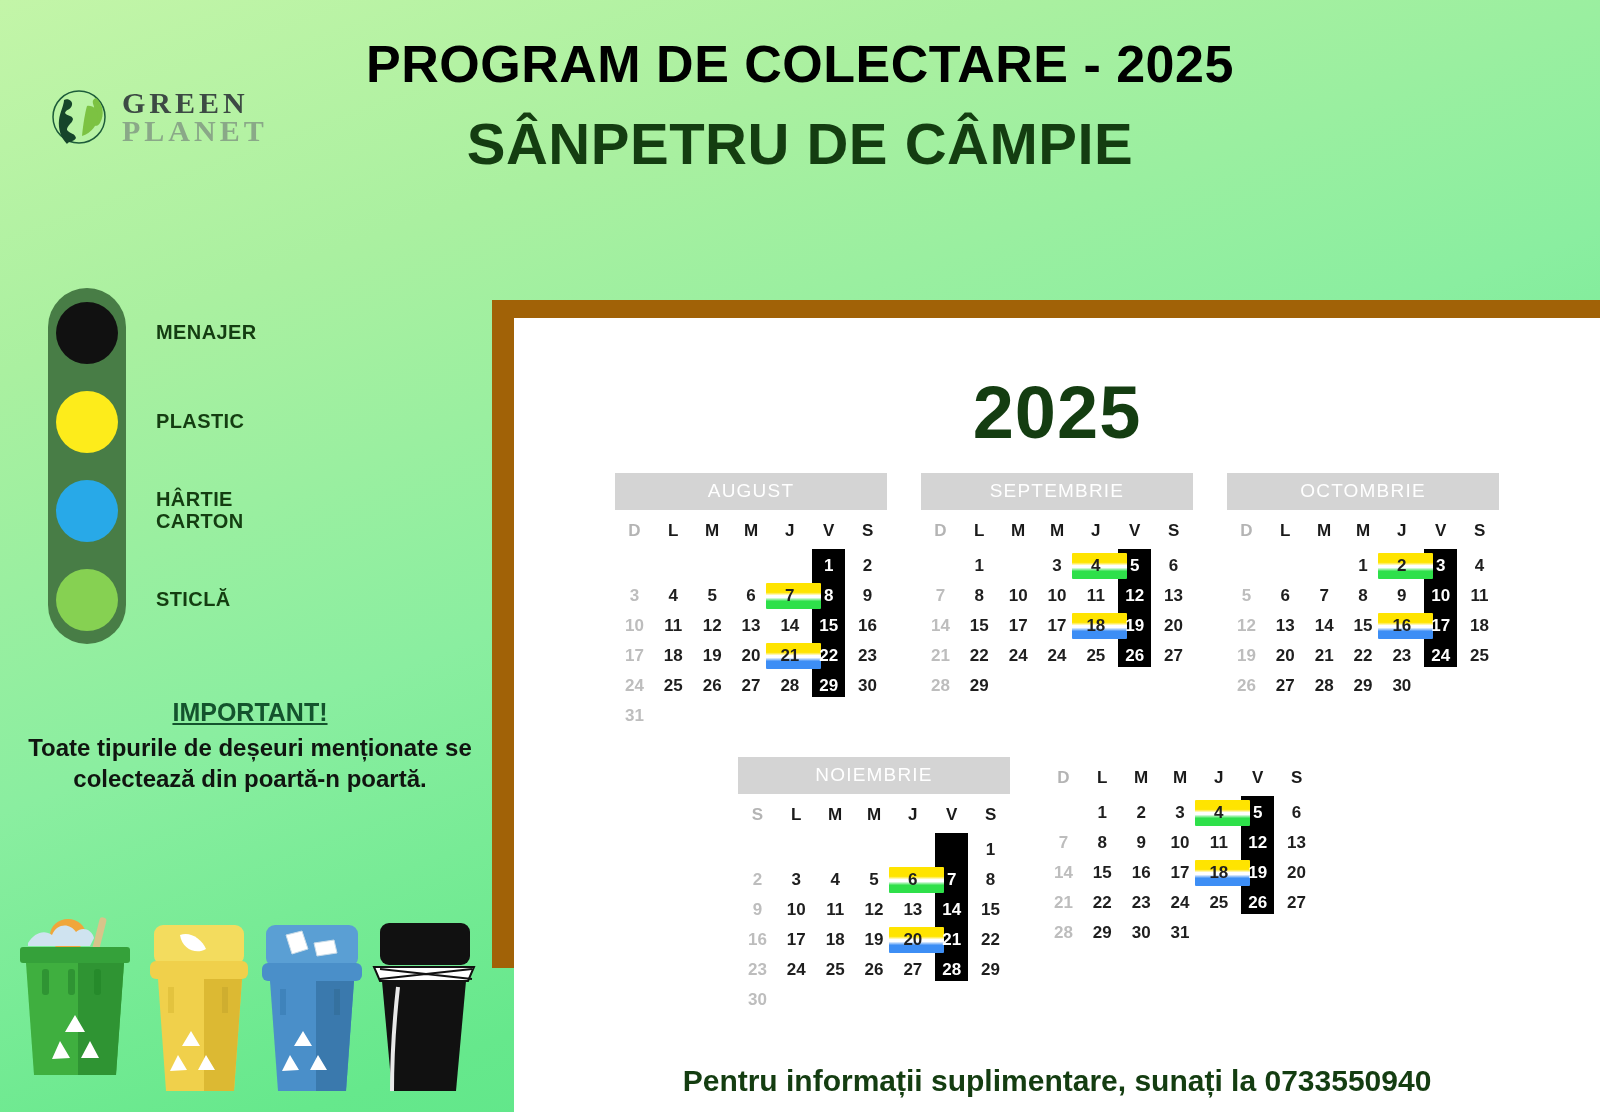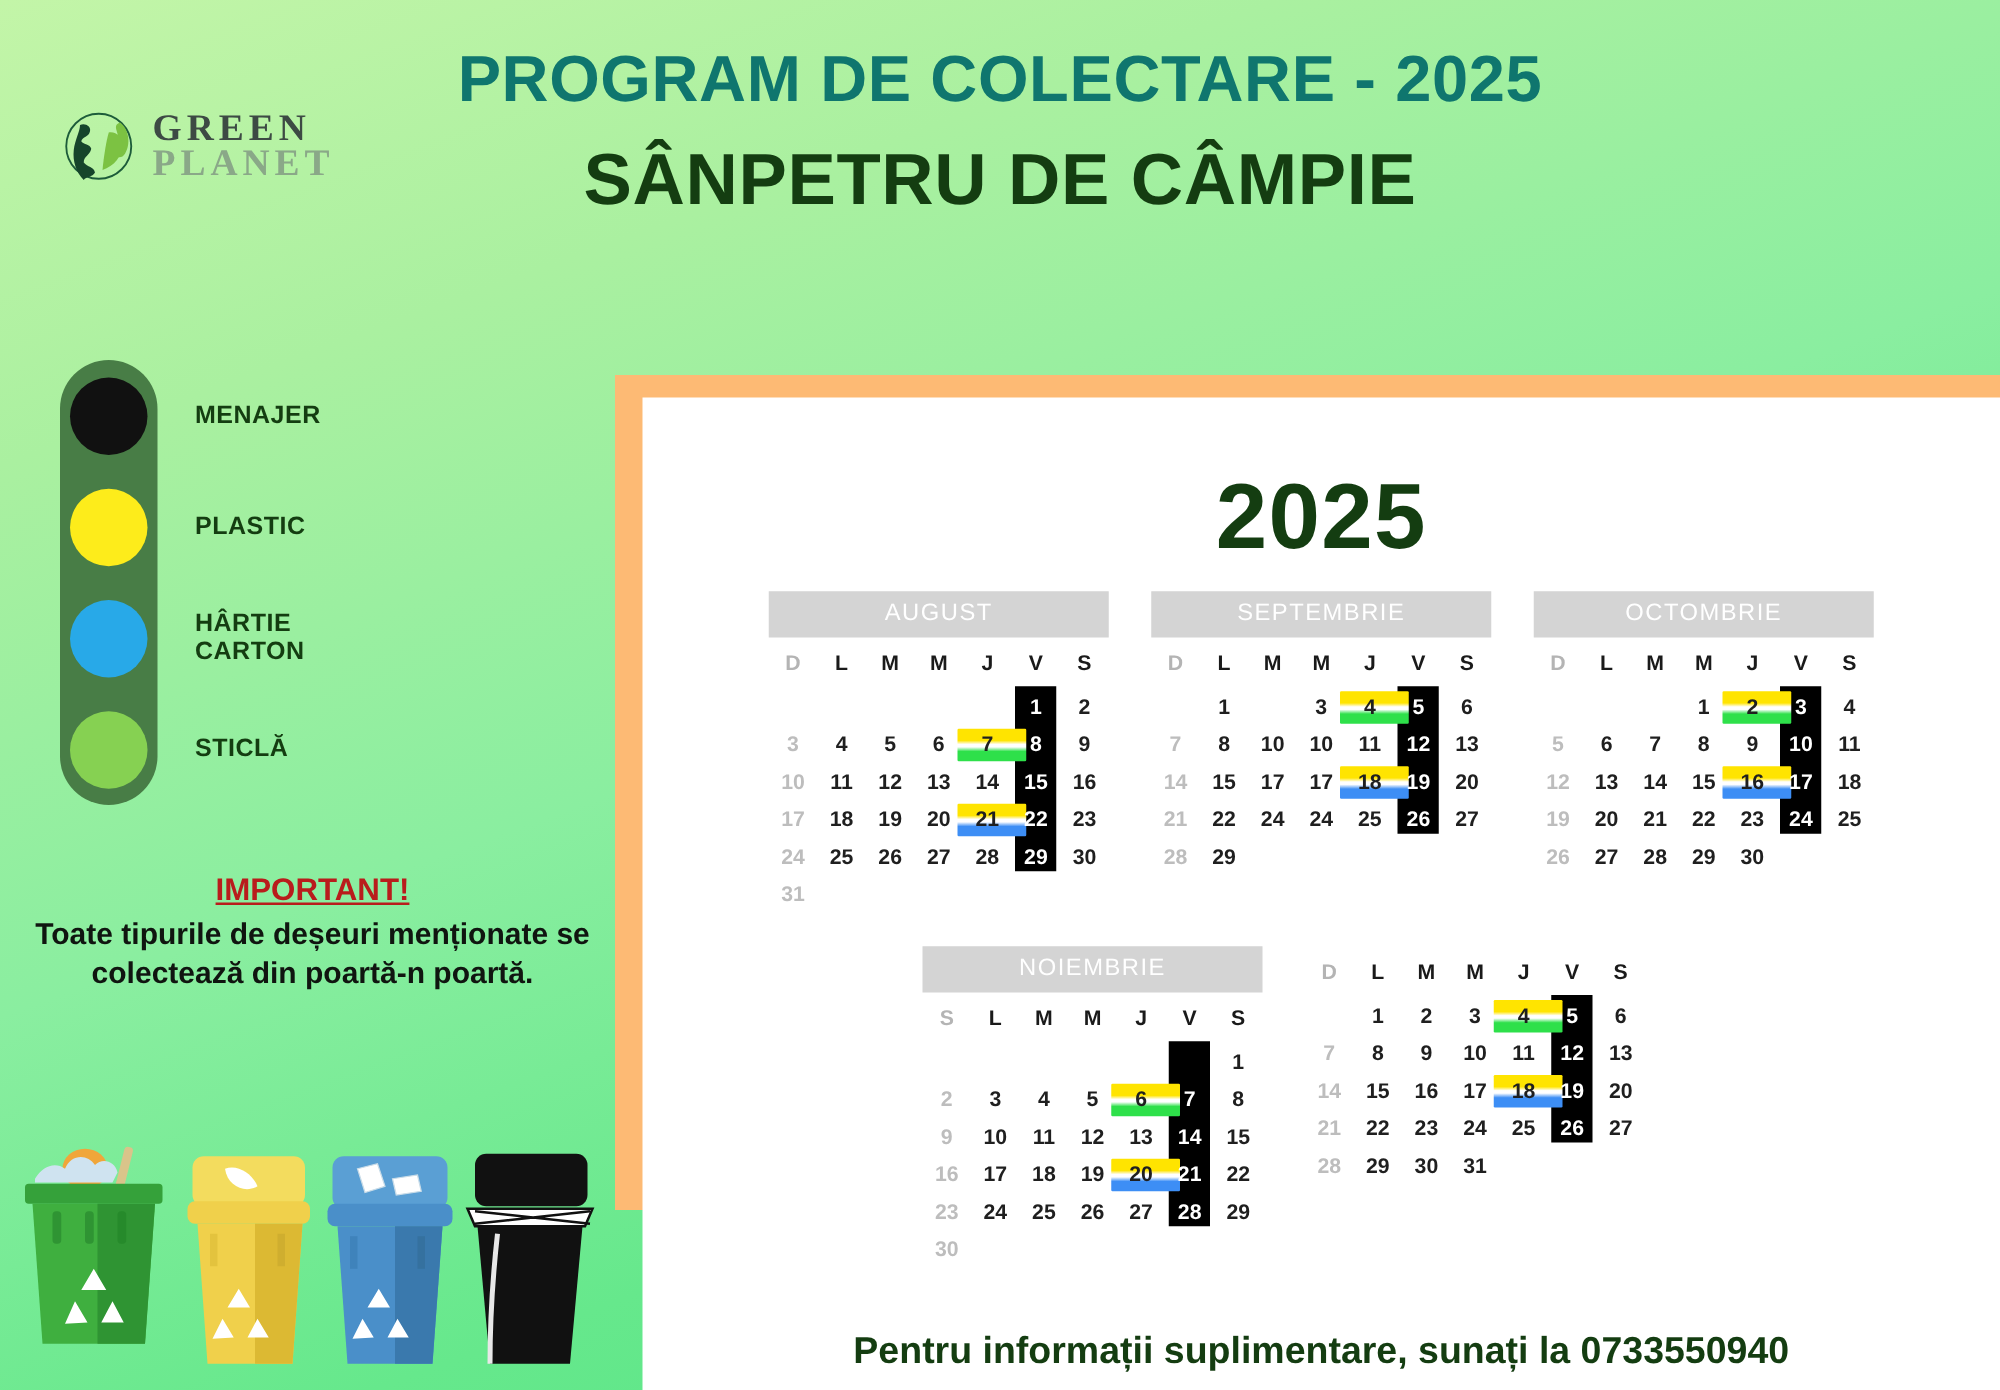--- a/index.html
+++ b/index.html
@@ -12,46 +12,46 @@
 
   
   #logo { position:absolute; left:50px; top:86px; display:flex; align-items:center; gap:10px; }
   #logo .globe { width:62px; height:62px; position:relative; }
   #logo .logotext { display:flex; flex-direction:column; line-height:.92;font-family:Liberation Serif, serif; }
   #logo .l1 { font-size:30px; font-weight:bold; letter-spacing:4px; color:#3d4a44; }
   #logo .l2 { font-size:30px; font-weight:bold; letter-spacing:4px; color:#8aa888; }
 
   
   #title-block { position:absolute; left:340px; top:34px; width:920px; text-align:center; }
-  #title-block .t1 { font-size:52px; font-weight:bold; color:#0f766e; letter-spacing:.5px; white-space:nowrap; }
+  #title-block .t1 { font-size:52px; font-weight:bold; color:#000000; letter-spacing:.5px; white-space:nowrap; }
   #title-block .t2 { font-size:58px; font-weight:bold; color:#143d11; margin-top:16px; letter-spacing:.5px; white-space:nowrap; }
 
   
   #legend { position:absolute; left:48px; top:288px; }
   #legend .bar {
     position:absolute; left:0; top:0; width:78px; height:356px;
     background:#487d46; border-radius:39px;
   }
   #legend .row { position:relative; display:flex; align-items:center; height:89px; }
   #legend .dot { width:62px; height:62px; border-radius:50%; margin-left:8px; flex:none; }
   #legend .lbl { margin-left:38px; font-size:20px; font-weight:bold; color:#143d11;
                  line-height:1.06; letter-spacing:.4px; white-space:pre-line; }
 
   
   #important { position:absolute; left:10px; top:698px; width:480px; text-align:center; }
-  #important .hd { font-size:25px; font-weight:bold; color:#b91c1c; text-decoration:underline; }
+  #important .hd { font-size:25px; font-weight:bold; color:#14532d; text-decoration:underline; }
   #important .bd { font-size:24px; font-weight:bold; color:#101510; margin-top:6px; line-height:1.28; }
 
   
   #bins { position:absolute; left:8px; top:895px; width:480px; height:200px; }
   #bins svg { display:block; }
 
   
   #panel { position:absolute; left:492px; top:300px; width:1108px; height:668px;
-           background:#fdba74; padding:18px 0 0 22px; }
+           background:#a16207; padding:18px 0 0 22px; }
   #panel-inner { width:1086px; height:794px; background:#fff; position:relative; }
   #year { text-align:center; font-size:74px; font-weight:bold; color:#143d11; padding-top:52px; letter-spacing:1px; }
 
   .cal-row { display:flex; justify-content:center; gap:34px; margin-top:18px; }
   .cal-row.r2 { margin-top:26px; padding-right:60px; }
   .month { width:272px; }
   .m-head { background:#d4d4d4; color:#fff; font-size:19px; font-weight:normal;
             text-align:center; padding:7px 0 8px; letter-spacing:1.2px; }
   .grid { display:grid; grid-template-columns:repeat(7,1fr); position:relative; margin-top:7px; }
   .dow { text-align:center; font-size:17px; font-weight:bold; color:#1a1a1a; padding:4px 0 10px; }

